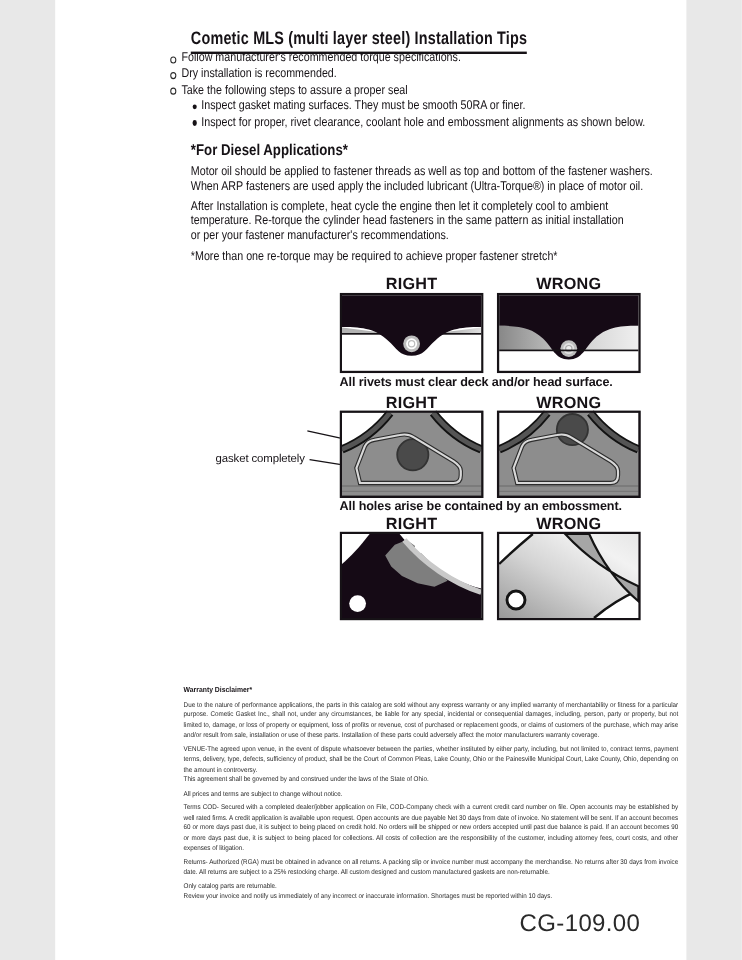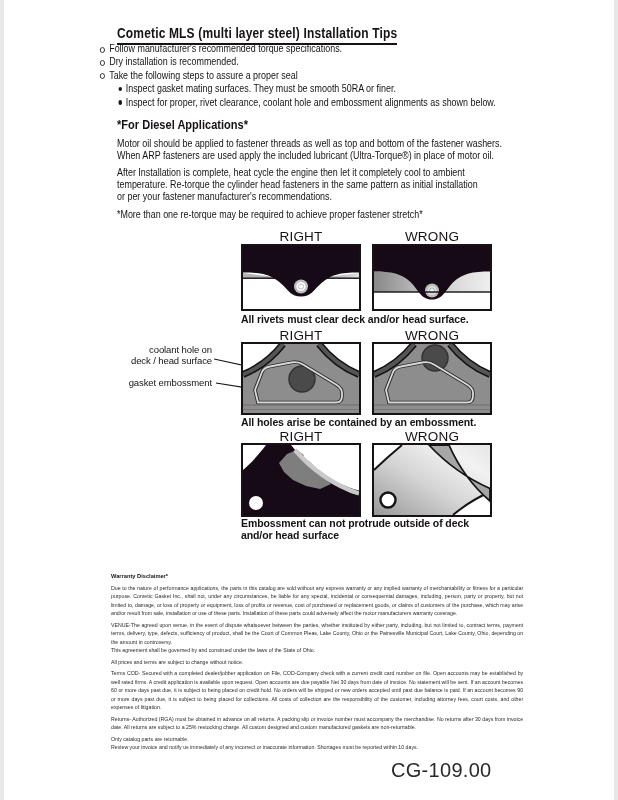--- a/index.html
+++ b/index.html
@@ -1,17 +1,17 @@
 <!DOCTYPE html>
 <html><head>
 <meta charset="utf-8">
 <style>
   html,body{margin:0;padding:0;background:#e8e8e8;}
   .page{
-    position:relative;width:610px;height:800px;background:#ffffff;
+    position:relative;width:526px;height:800px;background:#ffffff;
     font-family:"Liberation Sans","DejaVu Sans",sans-serif;color:#161216;
     margin:0 auto;overflow:hidden;
   }
   .title{
     position:absolute;left:113px;top:24px;margin:0;
     font-size:15px;font-weight:bold;letter-spacing:.2px;white-space:nowrap;
     border-bottom:2px solid #161216;padding-bottom:2px;
     transform:scaleX(.8);transform-origin:0 0;
   }
   .tips{
@@ -23,21 +23,21 @@
   .tip .om{flex:0 0 auto;width:4px;height:4px;border:1.2px solid #2a2a2a;border-radius:50%;margin:4.5px 5px 0 1px;}
   .tip.sub{margin-left:23px;}
   .tip .fm{flex:0 0 auto;width:4.4px;height:4.4px;background:#161216;border-radius:50%;margin:4.5px 4px 0 0;}
   .diesel{
     position:absolute;left:113px;top:119px;width:540px;
     font-size:10.5px;line-height:11.8px;
     transform:scaleX(.85);transform-origin:0 0;
   }
   .diesel .dh{font-size:13px;font-weight:bold;margin:0 0 7px 0;}
   .diesel p{margin:0 0 6px 0;white-space:pre-line;}
-  .dlabel{position:absolute;width:120px;text-align:center;font-size:13.5px;letter-spacing:.2px;color:#161216;}
+  .dlabel{position:absolute;width:120px;text-align:center;font-size:13.5px;letter-spacing:.2px;color:#161216;font-weight:bold;}
   .dcaption{position:absolute;font-size:10.5px;letter-spacing:-.1px;white-space:pre-line;color:#161216;line-height:12px;font-weight:bold;}
   .panel{position:absolute;display:block;}
   .anno{position:absolute;font-size:9.5px;line-height:10.5px;text-align:right;white-space:pre-line;letter-spacing:-.1px;color:#161216;}
   .leader{position:absolute;pointer-events:none;}
   .warranty{
     position:absolute;left:107px;top:572px;width:448px;
     transform:scaleX(.92);transform-origin:0 0;
     font-size:5.7px;line-height:8.5px;text-align:justify;color:#2a2a2a;
   }
   .warranty .wh{font-weight:bold;font-size:6.2px;margin:0 0 3px 0;text-align:left;color:#161216;}
@@ -125,23 +125,21 @@
     </g>
     <rect x="2" y="47.3" width="116" height="1.4" fill="#161216"></rect>
     <rect x="1" y="1" width="118" height="65" fill="none" stroke="#161216" stroke-width="2"></rect>
   </svg>
 
   <div class="dcaption" style="left:237px;top:313px;width:280px">All rivets must clear deck and/or head surface.</div>
 
   <div class="dlabel" style="left:237px;top:328px">RIGHT</div>
   <div class="dlabel" style="left:368px;top:328px">WRONG</div>
 
-  <div class="anno" style="left:96px;top:345px;width:112px">coolant hole on
-deck / head surface</div>
-  <div class="anno" style="left:96px;top:378px;width:112px">gasket embossment</div>
+  <div class="anno" style="left:96px;top:378px;width:112px">gasket completely</div>
 
   <svg class="leader" style="left:210px;top:354px" width="92" height="42" viewBox="0 0 92 42">
     <line x1="0" y1="5" x2="87" y2="24" stroke="#161216" stroke-width="1.1"></line>
     <line x1="2" y1="29" x2="52" y2="37" stroke="#161216" stroke-width="1.1"></line>
   </svg>
 
   <svg class="panel" style="left:237px;top:342px" width="120" height="73" viewBox="0 0 120 73">
     <rect x="0" y="0" width="120" height="73" fill="#8d8d8d"></rect>
     <path d="M2,2 H42 C33,13.5 19,25.5 2,32.5 Z" fill="#ffffff"></path>
     <path d="M118,2 H78 C87,13.5 101,25.5 118,32.5 Z" fill="#ffffff"></path>
@@ -199,22 +197,20 @@
     </defs>
     <rect x="0" y="0" width="120" height="74" fill="#ffffff"></rect>
     <path d="M30,2 H118 V49 Q99,57 81,72 H2 V27 Q15,14.5 30,2 Z" fill="url(#gr3w)"></path>
     <path d="M30,2 Q15,14.5 2,27" fill="none" stroke="#141414" stroke-width="2"></path>
     <path d="M118,49 Q99,57 81,72" fill="none" stroke="#141414" stroke-width="2"></path>
     <path d="M57,2 Q83,30 118,45.5 L118,58 Q92,36 77,2 Z" fill="#a6a6a6" stroke="#141414" stroke-width="1.8"></path>
     <circle cx="16" cy="57" r="7.5" fill="#ffffff" stroke="#141414" stroke-width="2.4"></circle>
     <rect x="1" y="1" width="118" height="72" fill="none" stroke="#161216" stroke-width="2"></rect>
   </svg>
 
-  <div class="dcaption" style="left:237px;top:517px;width:260px">Embossment can not protrude outside of deck
-and/or head surface</div>
 
   <div class="warranty">
     <div class="wh">Warranty Disclaimer*</div>
     <p>Due to the nature of performance applications, the parts in this catalog are sold without any express warranty or any implied warranty of merchantability or fitness for a particular purpose.  Cometic Gasket Inc., shall not, under any circumstances, be liable for any special, incidental or consequential damages, including, person, party or property, but not limited to, damage, or loss of property or equipment, loss of profits or revenue, cost of purchased or replacement goods, or claims of customers of the purchase, which may arise and/or result from sale, installation or use of these parts.  Installation of these parts could adversely affect the motor manufacturers warranty coverage.</p>
     <p>VENUE-The agreed upon venue, in the event of dispute whatsoever between the parties, whether instituted by either party, including, but not limited to, contract terms, payment terms, delivery, type, defects, sufficiency of product, shall be the Court of Common Pleas, Lake County, Ohio or the Painesville Municipal Court, Lake County, Ohio, depending on the amount in controversy.
 This agreement shall be governed by and construed under the laws of the State of Ohio.</p>
     <p>All prices and terms are subject to change without notice.</p>
     <p>Terms COD- Secured with a completed dealer/jobber application on File, COD-Company check with a current credit card number on file.  Open accounts may be established by well rated firms.  A credit application is available upon request.  Open accounts are due payable Net 30 days from date of invoice.  No statement will be sent.  If an account becomes 60 or more days past due, it is subject to being placed on credit hold.  No orders will be shipped or new orders accepted until past due balance is paid.  If an account becomes 90 or more days past due, it is subject to being placed for collections.  All costs of collection are the responsibility of the customer, including attorney fees, court costs, and other expenses of litigation.</p>
     <p>Returns- Authorized (RGA) must be obtained in advance on all returns.  A packing slip or invoice number must accompany the merchandise.  No returns after 30 days from invoice date.  All returns are subject to a 25% restocking charge.  All custom designed and custom manufactured gaskets are non-returnable.</p>
     <p>Only catalog parts are returnable.

